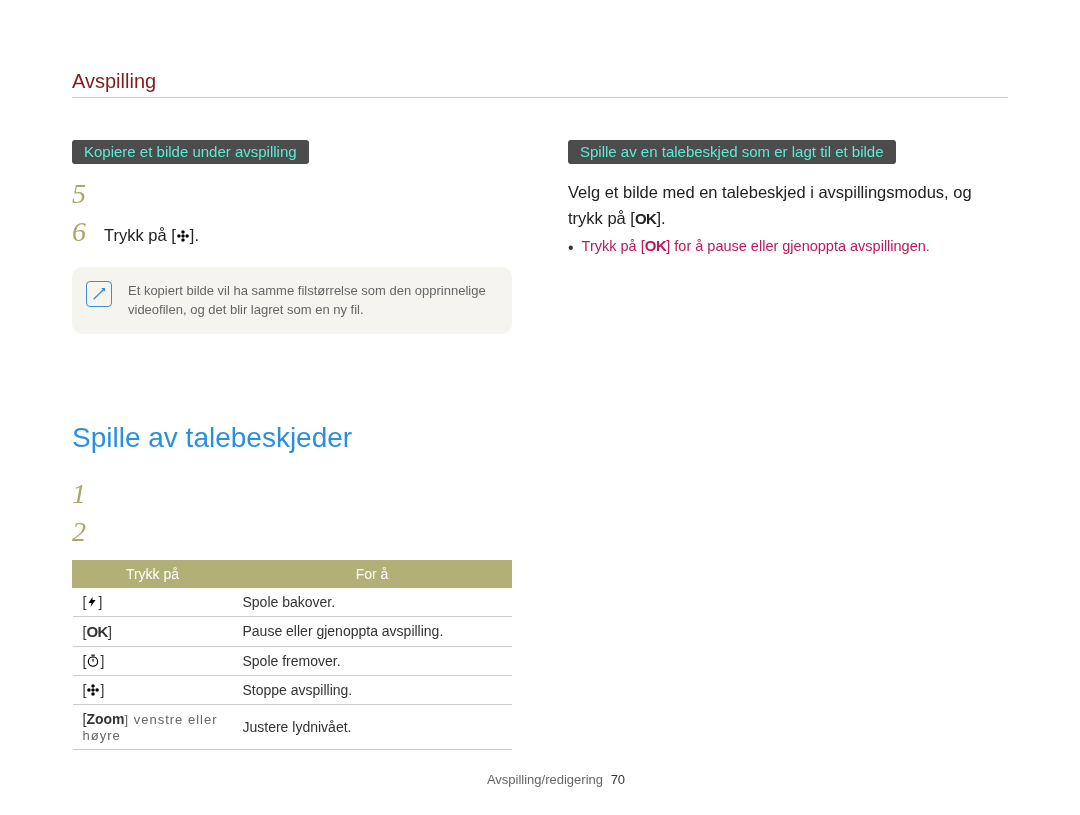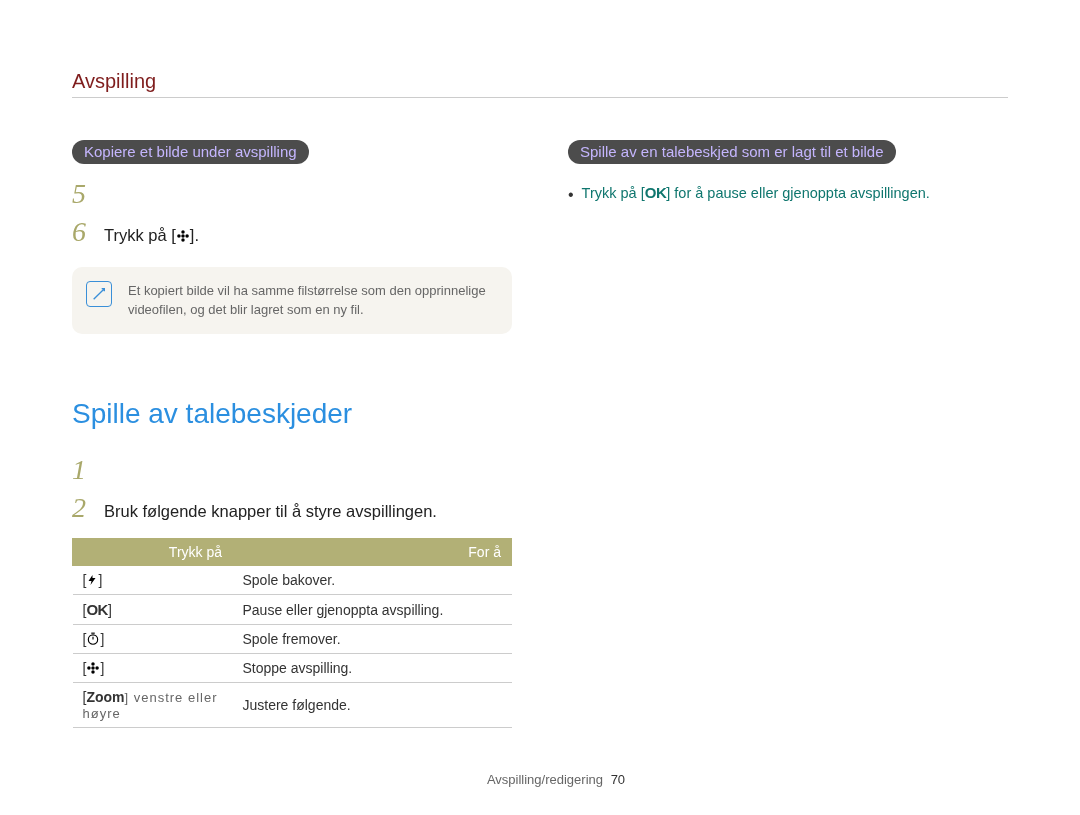--- a/index.html
+++ b/index.html
@@ -21,24 +21,24 @@
     margin-bottom: 42px;
   }
   .cols {
     display: flex;
     gap: 56px;
   }
   .col { flex: 1 1 0; }
   .pill {
     display: inline-block;
     background: #4c4c4c;
-    color: #c4b5fd;
+    color: #5eead4;
     font-size: 15px;
     padding: 3px 12px 4px 12px;
-    border-radius: 12px;
+    border-radius: 3px;
     margin-bottom: 16px;
   }
   .step {
     display: flex;
     align-items: baseline;
     gap: 12px;
     margin-bottom: 10px;
   }
   .step-num {
     font-family: Georgia, 'Times New Roman', serif;
@@ -88,53 +88,53 @@
     border-radius: 4px;
     display: flex;
     align-items: center;
     justify-content: center;
   }
   .note-icon svg { width: 16px; height: 16px; }
   h2.section-title {
     color: #2b8fe0;
     font-weight: 400;
     font-size: 28px;
-    margin-top: 64px;
+    margin-top: 88px;
     margin-bottom: 26px;
   }
   table.controls {
     border-collapse: collapse;
     width: 100%;
     margin-top: 14px;
     font-size: 14px;
   }
   table.controls th {
     background: #b2b076;
     color: #fff;
     font-weight: 400;
-    text-align: right;
+    text-align: center;
     padding: 5px 10px;
     border: 1px solid #b2b076;
   }
   table.controls td {
     border-bottom: 1px solid #ccc;
     padding: 6px 10px;
     color: #333;
     vertical-align: middle;
   }
   table.controls td:first-child { width: 160px; }
   .zoom-label { font-weight: bold; }
   .zoom-rest { color: #666; letter-spacing: 1px; font-size: 13px;}
   .bullet {
     display: flex;
     gap: 8px;
     margin-top: 4px;
   }
   .bullet-dot { font-size: 16px; line-height: 1.4; }
-  .sub-note { font-size: 14.5px; color: #0f766e; }
+  .sub-note { font-size: 14.5px; color: #be185d; }
   .footer {
     position: absolute;
     bottom: 28px;
     left: 16px;
     width: 1080px;
     text-align: center;
     font-size: 13px;
     color: #666;
   }
   .footer .pg { color: #333; margin-left: 4px; }
@@ -181,21 +181,20 @@
 
     <h2 class="section-title">Spille av talebeskjeder</h2>
 
 
     <div class="step">
       <div class="step-num">1</div>
     </div>
 
     <div class="step">
       <div class="step-num">2</div>
-      <div class="step-text">Bruk følgende knapper til å styre avspillingen.</div>
     </div>
 
     <table class="controls">
       <thead>
         <tr>
           <th>Trykk på</th>
           <th>For å</th>
         </tr>
       </thead>
       <tbody>
@@ -230,30 +229,33 @@
                     <circle cx="12" cy="19" r="3"></circle>
                     <circle cx="5" cy="12" r="3"></circle>
                     <circle cx="19" cy="12" r="3"></circle>
                   </g>
                 </svg>
               </span>]</td>
           <td>Stoppe avspilling.</td>
         </tr>
         <tr>
           <td>[<span class="zoom-label">Zoom</span><span class="zoom-rest">] venstre eller høyre</span></td>
-          <td>Justere følgende.</td>
+          <td>Justere lydnivået.</td>
         </tr>
       </tbody>
     </table>
 
   </div>
 
   <div class="col">
     <div class="pill">Spille av en talebeskjed som er lagt til et bilde</div>
 
+    <div class="body-text" style="margin-bottom:6px;">
+      <span>Velg et bilde med en talebeskjed i avspillingsmodus, og trykk på [</span><span class="ok-icon">OK</span><span>].</span>
+    </div>
 
     <div class="bullet">
       <div class="bullet-dot">•</div>
       <div class="sub-note">
         <span>Trykk på [</span><span class="ok-icon">OK</span><span>] for å pause eller gjenoppta avspillingen.</span>
       </div>
     </div>
   </div>
 </div>
 

